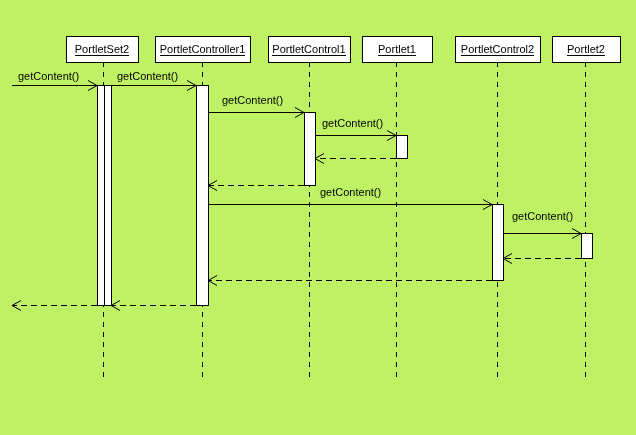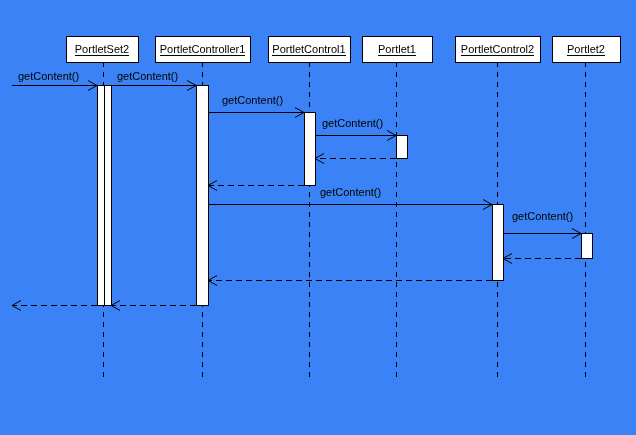--- a/index.html
+++ b/index.html
@@ -7,21 +7,21 @@
     padding: 0;
     background: #ffffff;
   }
   body {
     font-family: "Liberation Sans", sans-serif;
   }
   #diagram-root {
     position: relative;
     width: 636px;
     height: 435px;
-    background: #3b82f6;
+    background: #bef264;
     overflow: hidden;
   }
   #sequence-svg {
     position: absolute;
     left: 0;
     top: 0;
     width: 636px;
     height: 435px;
   }
   .participant-box {

